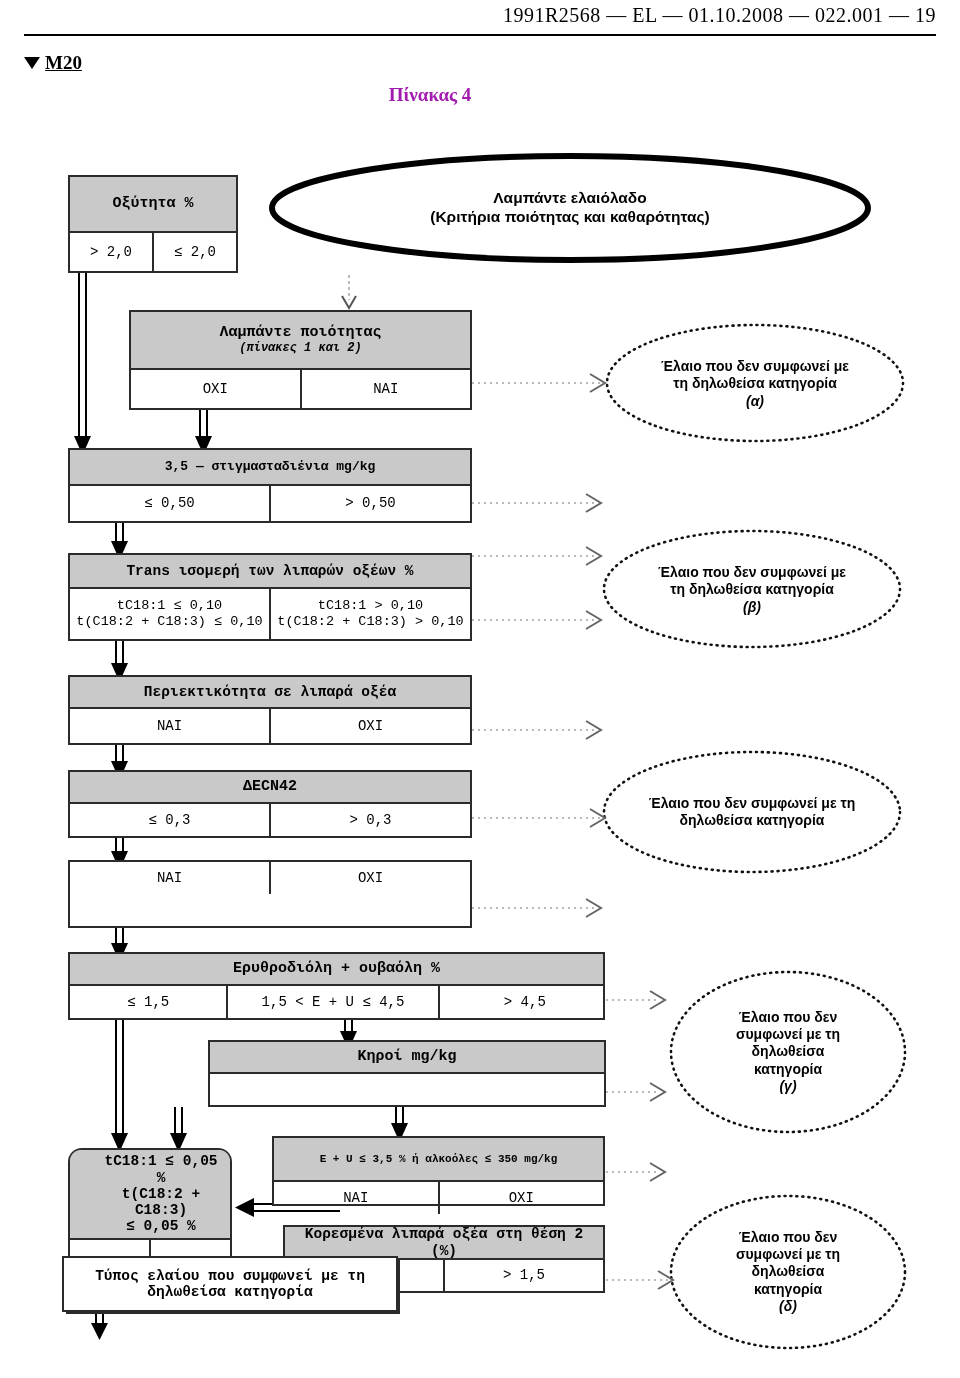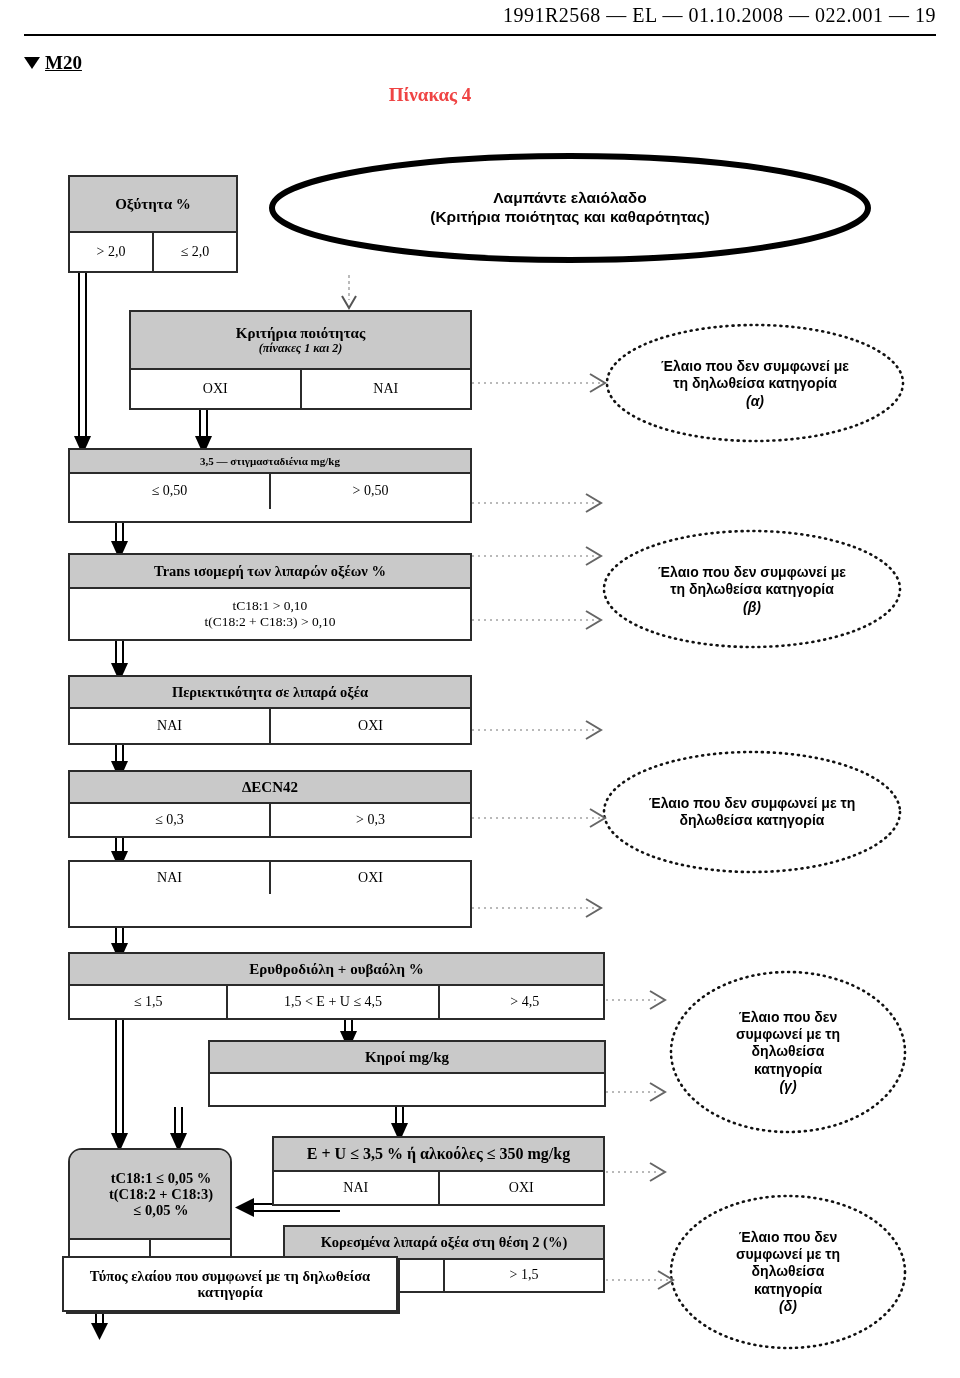--- a/index.html
+++ b/index.html
@@ -28,31 +28,31 @@
   }
   #amend-marker .tri{
     display:inline-block;width:0;height:0;
     border-left:8px solid transparent;border-right:8px solid transparent;
     border-top:12px solid #000;
   }
   #amend-marker .mlabel{ text-decoration:underline; }
   
   #table-title{
     position:absolute;left:0;top:84px;width:860px;text-align:center;
-    font-family:"Liberation Serif", serif;font-size:19px;font-weight:bold;color:#ef4444;
+    font-family:"Liberation Serif", serif;font-size:19px;font-weight:bold;color:#a21caf;
   }
   
   #flowchart{
     position:absolute;left:0;top:0;width:960px;height:1378px;
   }
   #flow-svg{position:absolute;left:0;top:0;}
   
   .fbox{
     position:absolute;border:2px solid #2b2b2b;background:#ffffff;
-    font-family:Liberation Serif, serif;box-sizing:border-box;
+    font-family:Liberation Mono, monospace;box-sizing:border-box;
   }
   .fbox .bhead{
     background:#c9c9c9;border-bottom:2px solid #2b2b2b;
     display:flex;align-items:center;justify-content:center;
     text-align:center;font-weight:bold;color:#000;
     line-height:1.12;padding:2px 4px;box-sizing:border-box;
   }
   .fbox .brow{display:flex;box-sizing:border-box;}
   .fbox .bcell{
     flex:1;display:flex;align-items:center;justify-content:center;
@@ -188,40 +188,42 @@
   <div class="fbox" style="left:68px;top:175px;width:170px;height:98px;">
     <div class="bhead" style="height:56px;font-size:15px;">Οξύτητα %</div>
     <div class="brow" style="height:38px;">
       <div class="bcell" style="font-size:14px;">&gt; 2,0</div>
       <div class="bcell" style="font-size:14px;">≤ 2,0</div>
     </div>
   </div>
 
   <div class="fbox" style="left:129px;top:310px;width:343px;height:100px;">
     <div class="bhead" style="height:58px;font-size:15px;flex-direction:column;">
-      <span>Κριτήρια ποιότητας</span>
+      <span>Λαμπάντε ποιότητας</span>
       <span class="sub">(πίνακες 1 και 2)</span>
     </div>
     <div class="brow" style="height:38px;">
       <div class="bcell" style="font-size:14px;">ΟΧΙ</div>
       <div class="bcell" style="font-size:14px;">ΝΑΙ</div>
     </div>
   </div>
 
   <div class="fbox" style="left:68px;top:448px;width:404px;height:75px;">
-    <div class="bhead" style="height:24px;font-size:11px;">3,5 — στιγμασταδιένια mg/kg</div>
+    <div class="bhead" style="height:36px;font-size:13px;">3,5 — στιγμασταδιένια mg/kg</div>
     <div class="brow" style="height:35px;">
       <div class="bcell" style="font-size:14px;">≤ 0,50</div>
       <div class="bcell" style="font-size:14px;">&gt; 0,50</div>
     </div>
   </div>
 
   <div class="fbox" style="left:68px;top:553px;width:404px;height:88px;">
     <div class="bhead" style="height:34px;font-size:14.5px;">Trans ισομερή των λιπαρών οξέων %</div>
     <div class="brow" style="height:50px;">
+      <div class="bcell" style="font-size:13.5px;white-space:pre-line;">tC18:1 ≤ 0,10
+t(C18:2 + C18:3) ≤ 0,10</div>
       <div class="bcell" style="font-size:13.5px;white-space:pre-line;">tC18:1 &gt; 0,10
 t(C18:2 + C18:3) &gt; 0,10</div>
     </div>
   </div>
 
   <div class="fbox" style="left:68px;top:675px;width:404px;height:70px;">
     <div class="bhead" style="height:32px;font-size:14.5px;">Περιεκτικότητα σε λιπαρά οξέα</div>
     <div class="brow" style="height:34px;">
       <div class="bcell" style="font-size:14px;">ΝΑΙ</div>
       <div class="bcell" style="font-size:14px;">ΟΧΙ</div>
@@ -260,21 +262,21 @@
     <div class="bhead" style="height:90px;font-size:14.5px;white-space:pre-line;">tC18:1 ≤ 0,05 %
 t(C18:2 + C18:3)
 ≤ 0,05 %</div>
     <div class="brow" style="height:58px;">
       <div class="bcell" style="font-size:14px;">ΝΑΙ</div>
       <div class="bcell" style="font-size:14px;">ΟΧΙ</div>
     </div>
   </div>
 
   <div class="fbox" style="left:272px;top:1136px;width:333px;height:70px;">
-    <div class="bhead" style="height:34px;font-size:16px;">E + U ≤ 3,5 % ή αλκοόλες ≤ 350 mg/kg</div>
+    <div class="bhead" style="height:44px;font-size:11px;">E + U ≤ 3,5 % ή αλκοόλες ≤ 350 mg/kg</div>
     <div class="brow" style="height:32px;">
       <div class="bcell" style="font-size:14px;">ΝΑΙ</div>
       <div class="bcell" style="font-size:14px;">ΟΧΙ</div>
     </div>
   </div>
 
   <div class="fbox" style="left:283px;top:1225px;width:322px;height:68px;">
     <div class="bhead" style="height:33px;font-size:14.5px;">Κορεσμένα λιπαρά οξέα στη θέση 2 (%)</div>
     <div class="brow" style="height:31px;">
       <div class="bcell" style="font-size:14px;">≤ 1,5</div>

